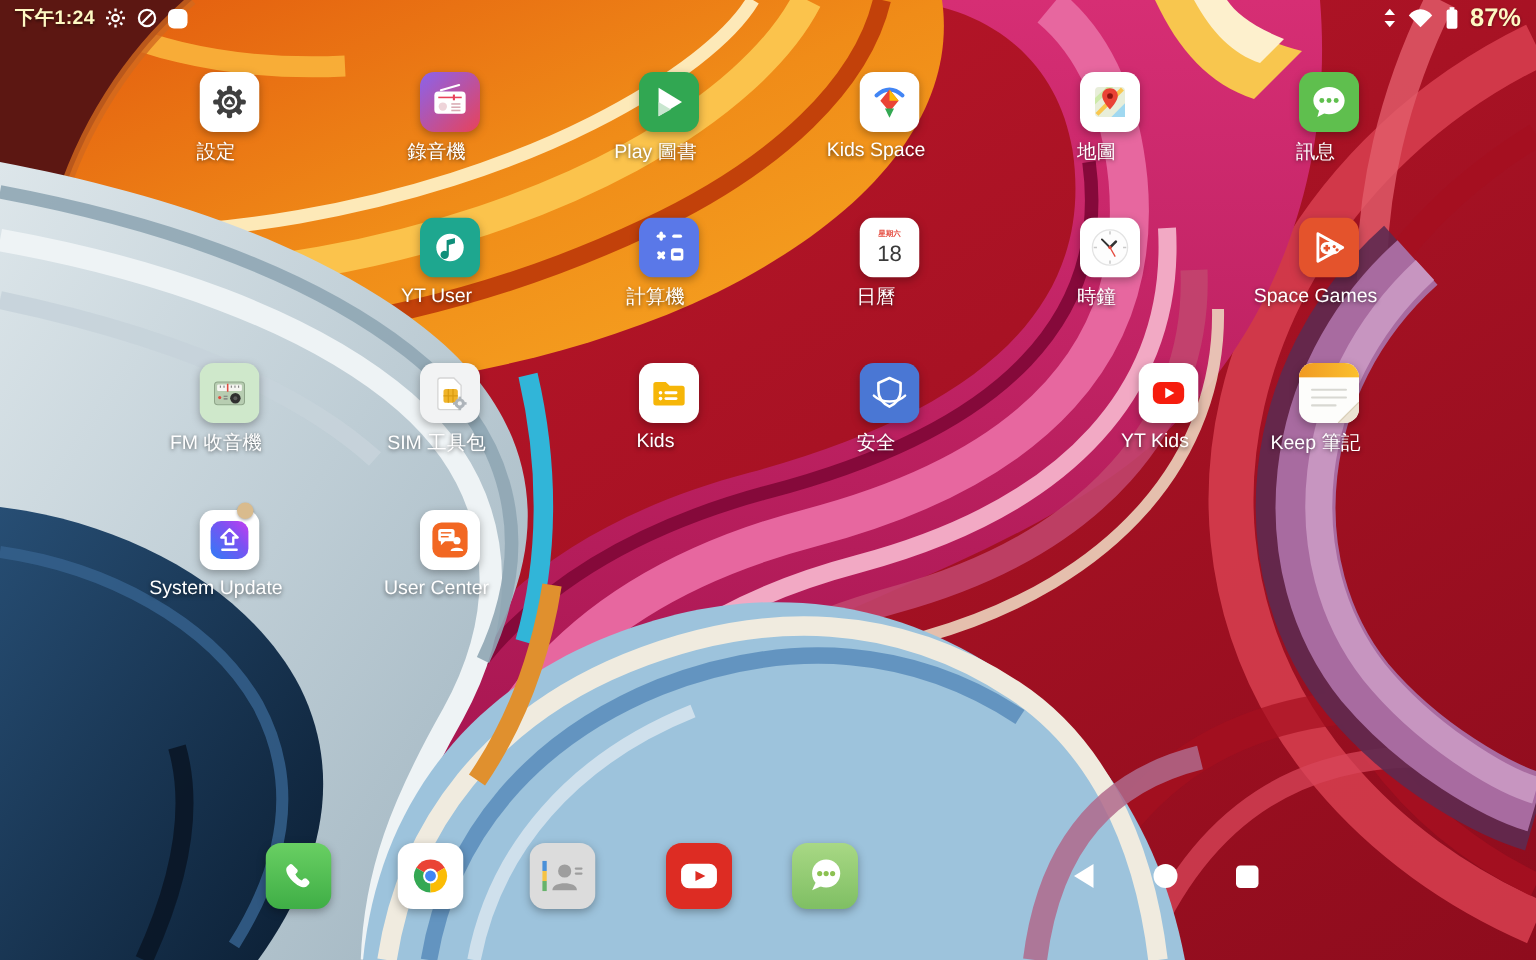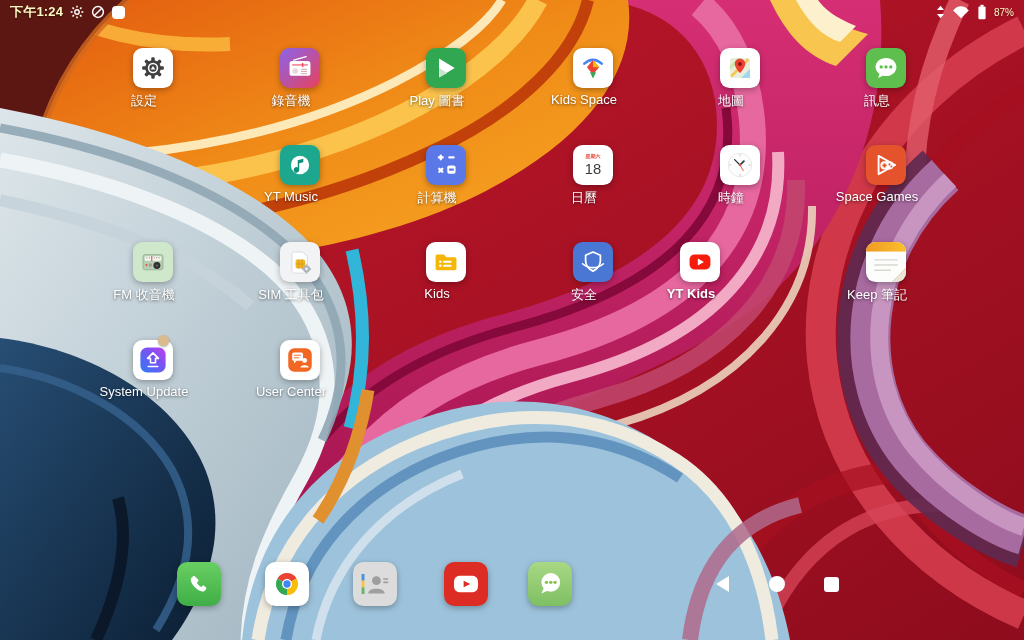--- a/index.html
+++ b/index.html
@@ -4,21 +4,21 @@
 <style>
   html,body{margin:0;padding:0;}
   body{width:1024px;height:640px;overflow:hidden;font-family:"Liberation Sans",sans-serif;background:#000;}
   #screen{position:relative;width:1024px;height:640px;overflow:hidden;}
   .wallpaper{position:absolute;left:0;top:0;width:1024px;height:640px;z-index:0;}
 
   
   .statusbar{position:absolute;left:0;top:0;right:0;height:24px;z-index:6;display:flex;justify-content:space-between;align-items:center;padding:0 10px;color:#fef9c3;text-shadow:0 1px 2px rgba(0,0,0,.45);}
   .sb-group{display:flex;align-items:center;gap:7px;}
   .sb-time{font-size:13px;font-weight:bold;letter-spacing:.2px;}
-  .sb-pct{font-size:10px;font-weight:normal;}
+  .sb-pct{font-size:17px;font-weight:bold;}
   .sb-notifsquare{width:13px;height:13px;border-radius:4px;background:#fff;}
   .sb-icon svg{display:block;}
 
   
   #app-grid{position:absolute;inset:0;z-index:4;border-radius:25px;}
   .app-tile{position:absolute;width:120px;text-align:center;cursor:pointer;}
   .app-icon{position:relative;width:40px;height:40px;margin:0 auto;filter:drop-shadow(0 2px 3px rgba(0,0,0,.3));padding-left:18px;}
   .app-icon svg{width:100%;height:100%;display:block;}
   .app-label{margin-top:4px;font-size:13px;color:#fff;text-shadow:0 1px 3px rgba(0,0,0,.6);white-space:nowrap;}
   .badge{position:absolute;left:74px;top:-5px;width:11px;height:11px;border-radius:50%;background:#d9bb8d;box-shadow:0 1px 2px rgba(0,0,0,.3);}
@@ -250,21 +250,21 @@
         <div class="app-label">訊息</div>
       </div>
       <div class="app-tile" style="left: 231px; top: 145px;">
         <div class="app-icon">
           <svg viewBox="0 0 46 46">
             <rect width="46" height="46" rx="11" fill="#1ea78f"></rect>
             <circle cx="23" cy="23" r="10.5" fill="#fff"></circle>
             <path d="M26.8,15.8 l-6.4,1.7 v8.3 a3.2,3.2 0 1 0 1.7,2.8 v-7.6 l4.7,-1.3 z" fill="#0f8f7a"></path>
           </svg>
         </div>
-        <div class="app-label">YT Music</div>
+        <div class="app-label">YT User</div>
       </div>
       <div class="app-tile" style="left: 377px; top: 145px;">
         <div class="app-icon">
           <svg viewBox="0 0 46 46">
             <rect width="46" height="46" rx="11" fill="#5a78e8"></rect>
             <g fill="#fff">
               <rect x="13.5" y="13" width="7" height="2.6" rx="1.3"></rect>
               <rect x="15.7" y="10.8" width="2.6" height="7" rx="1.3"></rect>
               <rect x="13.2" y="27.7" width="7.6" height="2.6" rx="1.3" transform="rotate(45 17 29)"></rect>
               <rect x="13.2" y="27.7" width="7.6" height="2.6" rx="1.3" transform="rotate(-45 17 29)"></rect>
@@ -381,21 +381,21 @@
       <div class="app-tile" style="left: 524px; top: 242px;">
         <div class="app-icon">
           <svg viewBox="0 0 46 46">
             <rect width="46" height="46" rx="11" fill="#4a77d4"></rect>
             <path d="M23,11.5 l8.5,3.8 v6.2 c0,5.8 -3.6,9.5 -8.5,12 c-4.9,-2.5 -8.5,-6.2 -8.5,-12 v-6.2 z" stroke="#fff" stroke-width="2" fill="none" stroke-linejoin="round"></path>
             <path d="M11,25 c3,2.9 8,4.5 12,4.5 c4,0 9,-1.6 12,-4.5" stroke="#fff" stroke-width="1.8" fill="none" stroke-linecap="round"></path>
           </svg>
         </div>
         <div class="app-label">安全</div>
       </div>
-      <div class="app-tile" style="left: 631px; top: 242px; font-weight: bold;">
+      <div class="app-tile" style="left: 710px; top: 242px;">
         <div class="app-icon">
           <svg viewBox="0 0 46 46">
             <rect width="46" height="46" rx="11" fill="#fff"></rect>
             <rect x="11" y="14.5" width="24" height="17" rx="5.5" fill="#f61c0d"></rect>
             <polygon points="20.5,19 27.5,23 20.5,27" fill="#fff"></polygon>
           </svg>
         </div>
         <div class="app-label">YT Kids</div>
       </div>
       <div class="app-tile" style="left: 817px; top: 242px;">

